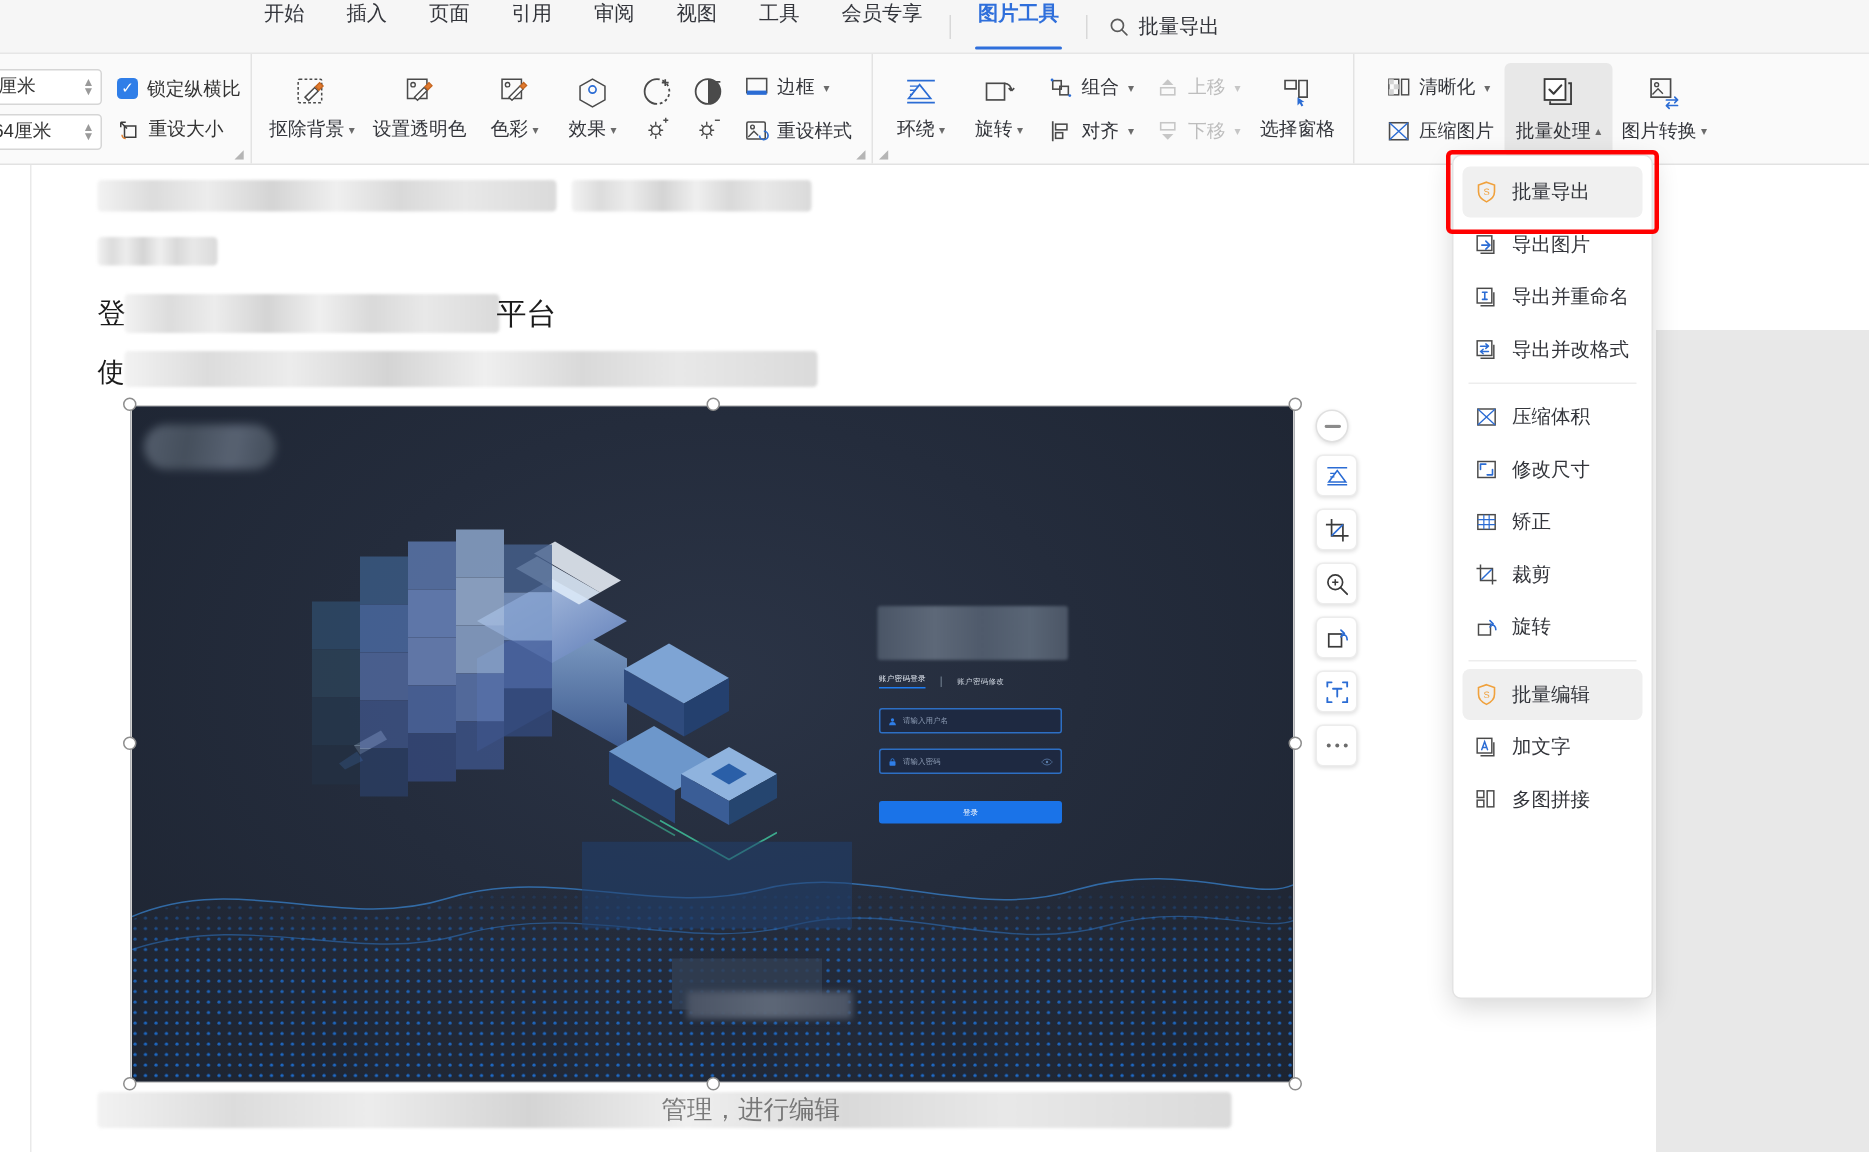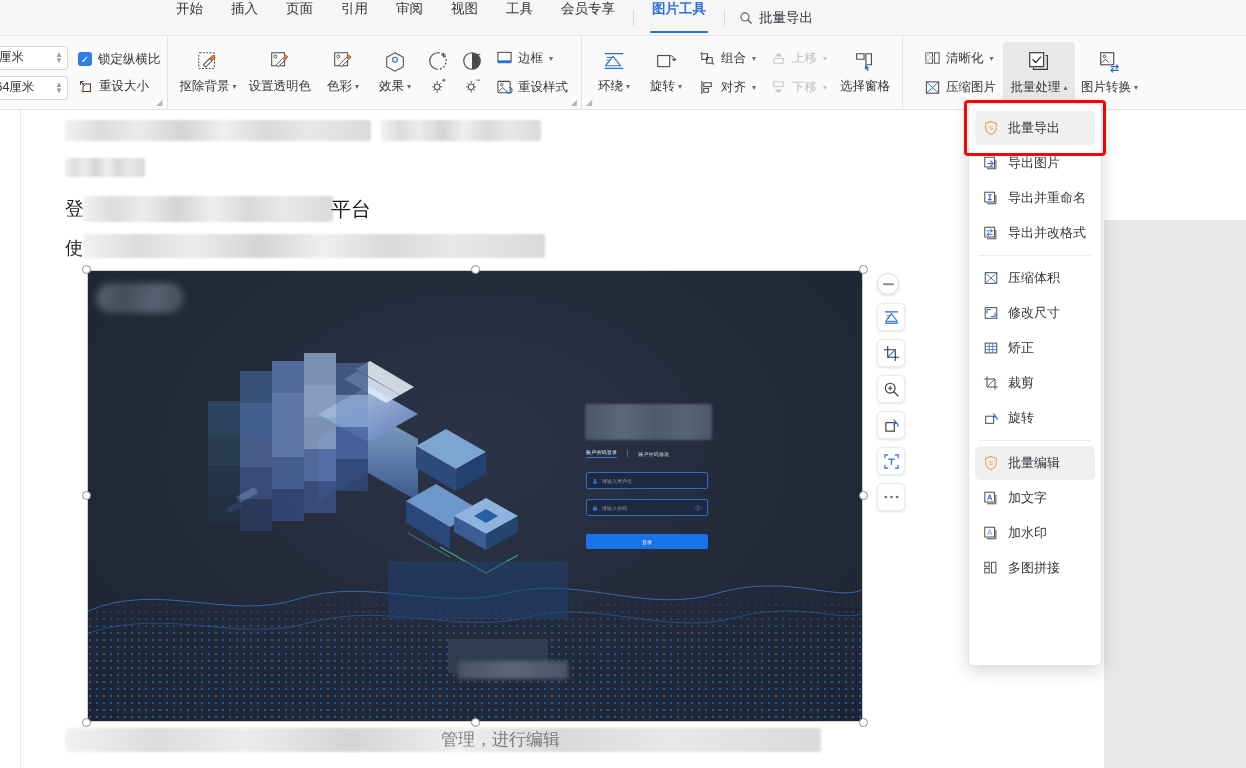--- a/index.html
+++ b/index.html
@@ -824,30 +824,20 @@
             <rect x="2" y="2.5" width="11" height="11" fill="none" stroke="#4a4a4a" stroke-width="1.1"></rect>
             <path d="M14.5 5.5v10h-10" fill="none" stroke="#4a4a4a" stroke-width="1.1"></path>
             <path d="M5.4 11l2.2-6 2.2 6M6.1 9.3h3" fill="none" stroke="#2b6cd4" stroke-width="1.1" stroke-linecap="round"></path>
           </svg>
       </span>
       <span>加文字</span>
     </div>
     <div class="pitem">
       <span>
         <svg width="16" height="16" viewBox="0 0 18 18">
-            <rect x="2" y="2.5" width="11" height="11" fill="none" stroke="#4a4a4a" stroke-width="1.1"></rect>
-            <path d="M14.5 5.5v10h-10" fill="none" stroke="#4a4a4a" stroke-width="1.1"></path>
-            <path d="M5.4 11l2.2-6 2.2 6M6.1 9.3h3" fill="none" stroke="#2b6cd4" stroke-width="1.1" stroke-linecap="round" opacity=".55"></path>
-          </svg>
-      </span>
-      <span>加水印</span>
-    </div>
-    <div class="pitem">
-      <span>
-        <svg width="16" height="16" viewBox="0 0 18 18">
             <rect x="2" y="2.5" width="5" height="5" fill="none" stroke="#4a4a4a" stroke-width="1.1"></rect>
             <rect x="2" y="9.5" width="5" height="5" fill="none" stroke="#4a4a4a" stroke-width="1.1"></rect>
             <rect x="9.5" y="2.5" width="5" height="12" fill="none" stroke="#4a4a4a" stroke-width="1.1"></rect>
           </svg>
       </span>
       <span>多图拼接</span>
     </div>
   </div>
 
   <div class="redbox"></div>

